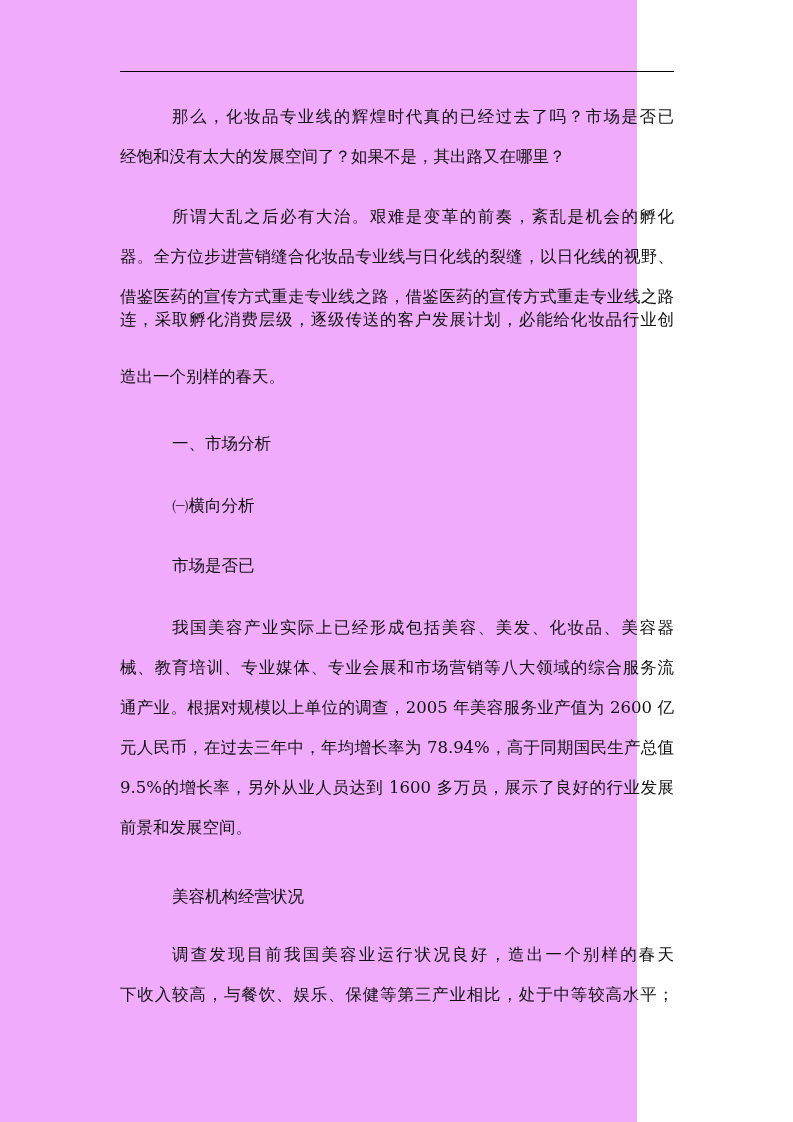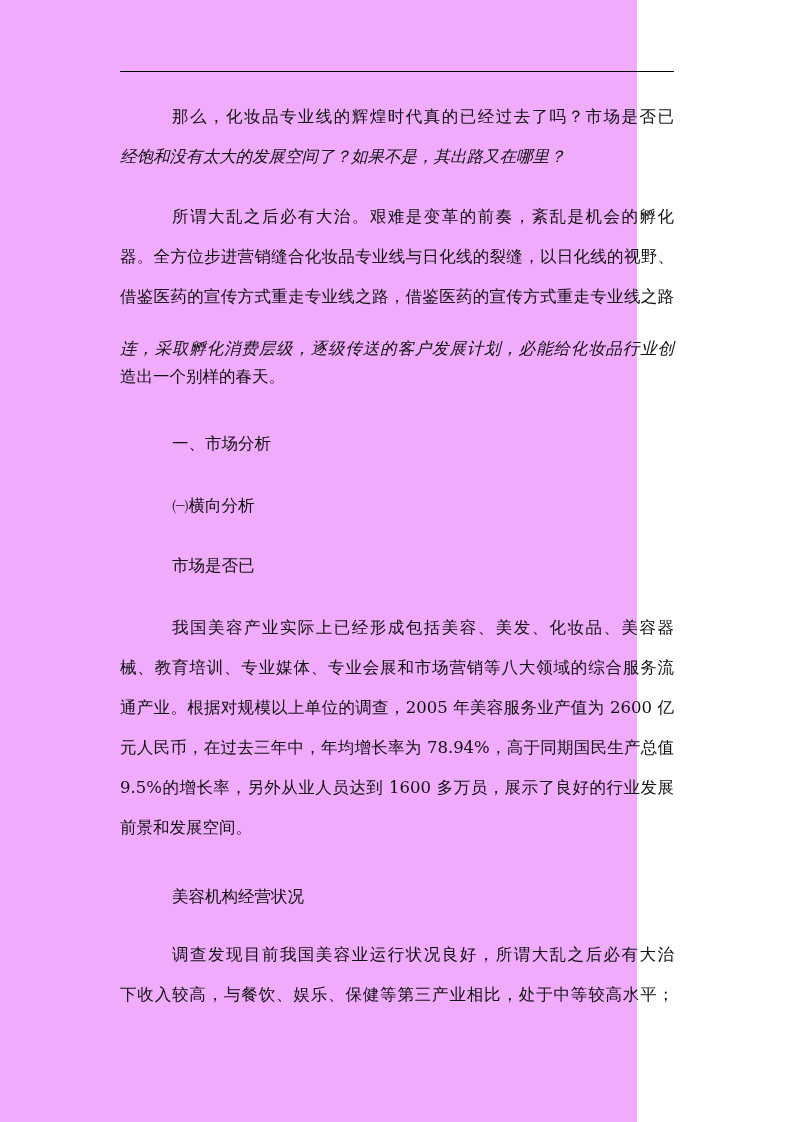--- a/index.html
+++ b/index.html
@@ -23,27 +23,27 @@
     .line.indent.justify { width: 502px; }
   </style>
 </head>
 <body>
 
 <div class="page">
   <div class="header-rule"></div>
   <div id="content">
       <div>
         <div class="line indent justify" style="top: 105px;">那么，化妆品专业线的辉煌时代真的已经过去了吗？市场是否已</div>
-        <div class="line" style="top: 145px; font-style: italic;">经饱和没有太大的发展空间了？如果不是，其出路又在哪里？</div>
+        <div class="line" style="top: 145px;">经饱和没有太大的发展空间了？如果不是，其出路又在哪里？</div>
       </div>
       <div>
         <div class="line indent justify" style="top: 205px;">所谓大乱之后必有大治。艰难是变革的前奏，紊乱是机会的孵化</div>
         <div class="line justify" style="top: 245px;">器。全方位步进营销缝合化妆品专业线与日化线的裂缝，以日化线的视野、</div>
         <div class="line justify" style="top: 285px;">借鉴医药的宣传方式重走专业线之路，借鉴医药的宣传方式重走专业线之路</div>
-        <div class="line justify" style="top: 337px; font-style: italic;">连，采取孵化消费层级，逐级传送的客户发展计划，必能给化妆品行业创</div>
+        <div class="line justify" style="top: 308px;">连，采取孵化消费层级，逐级传送的客户发展计划，必能给化妆品行业创</div>
         <div class="line" style="top: 365px;">造出一个别样的春天。</div>
       </div>
       <div>
         <div class="line indent" style="top: 432px;">一、市场分析</div>
       </div>
       <div>
         <div class="line indent" style="top: 494px;">㈠横向分析</div>
       </div>
       <div>
         <div class="line indent" style="top: 554px;">市场是否已</div>
@@ -53,17 +53,17 @@
         <div class="line justify" style="top: 656px;">械、教育培训、专业媒体、专业会展和市场营销等八大领域的综合服务流</div>
         <div class="line justify" style="top: 696px;">通产业。根据对规模以上单位的调查，2005 年美容服务业产值为 2600 亿</div>
         <div class="line justify" style="top: 736px;">元人民币，在过去三年中，年均增长率为 78.94%，高于同期国民生产总值</div>
         <div class="line justify" style="top: 776px;">9.5%的增长率，另外从业人员达到 1600 多万员，展示了良好的行业发展</div>
         <div class="line" style="top: 816px;">前景和发展空间。</div>
       </div>
       <div>
         <div class="line indent" style="top: 885px;">美容机构经营状况</div>
       </div>
       <div>
-        <div class="line indent justify" style="top: 943px;">调查发现目前我国美容业运行状况良好，所谓大乱之后必有大治</div>
+        <div class="line indent justify" style="top: 943px;">调查发现目前我国美容业运行状况良好，造出一个别样的春天</div>
         <div class="line justify" style="top: 983px;">下收入较高，与餐饮、娱乐、保健等第三产业相比，处于中等较高水平；</div>
       </div>
     </div>
 </div>
 
 </body></html>

